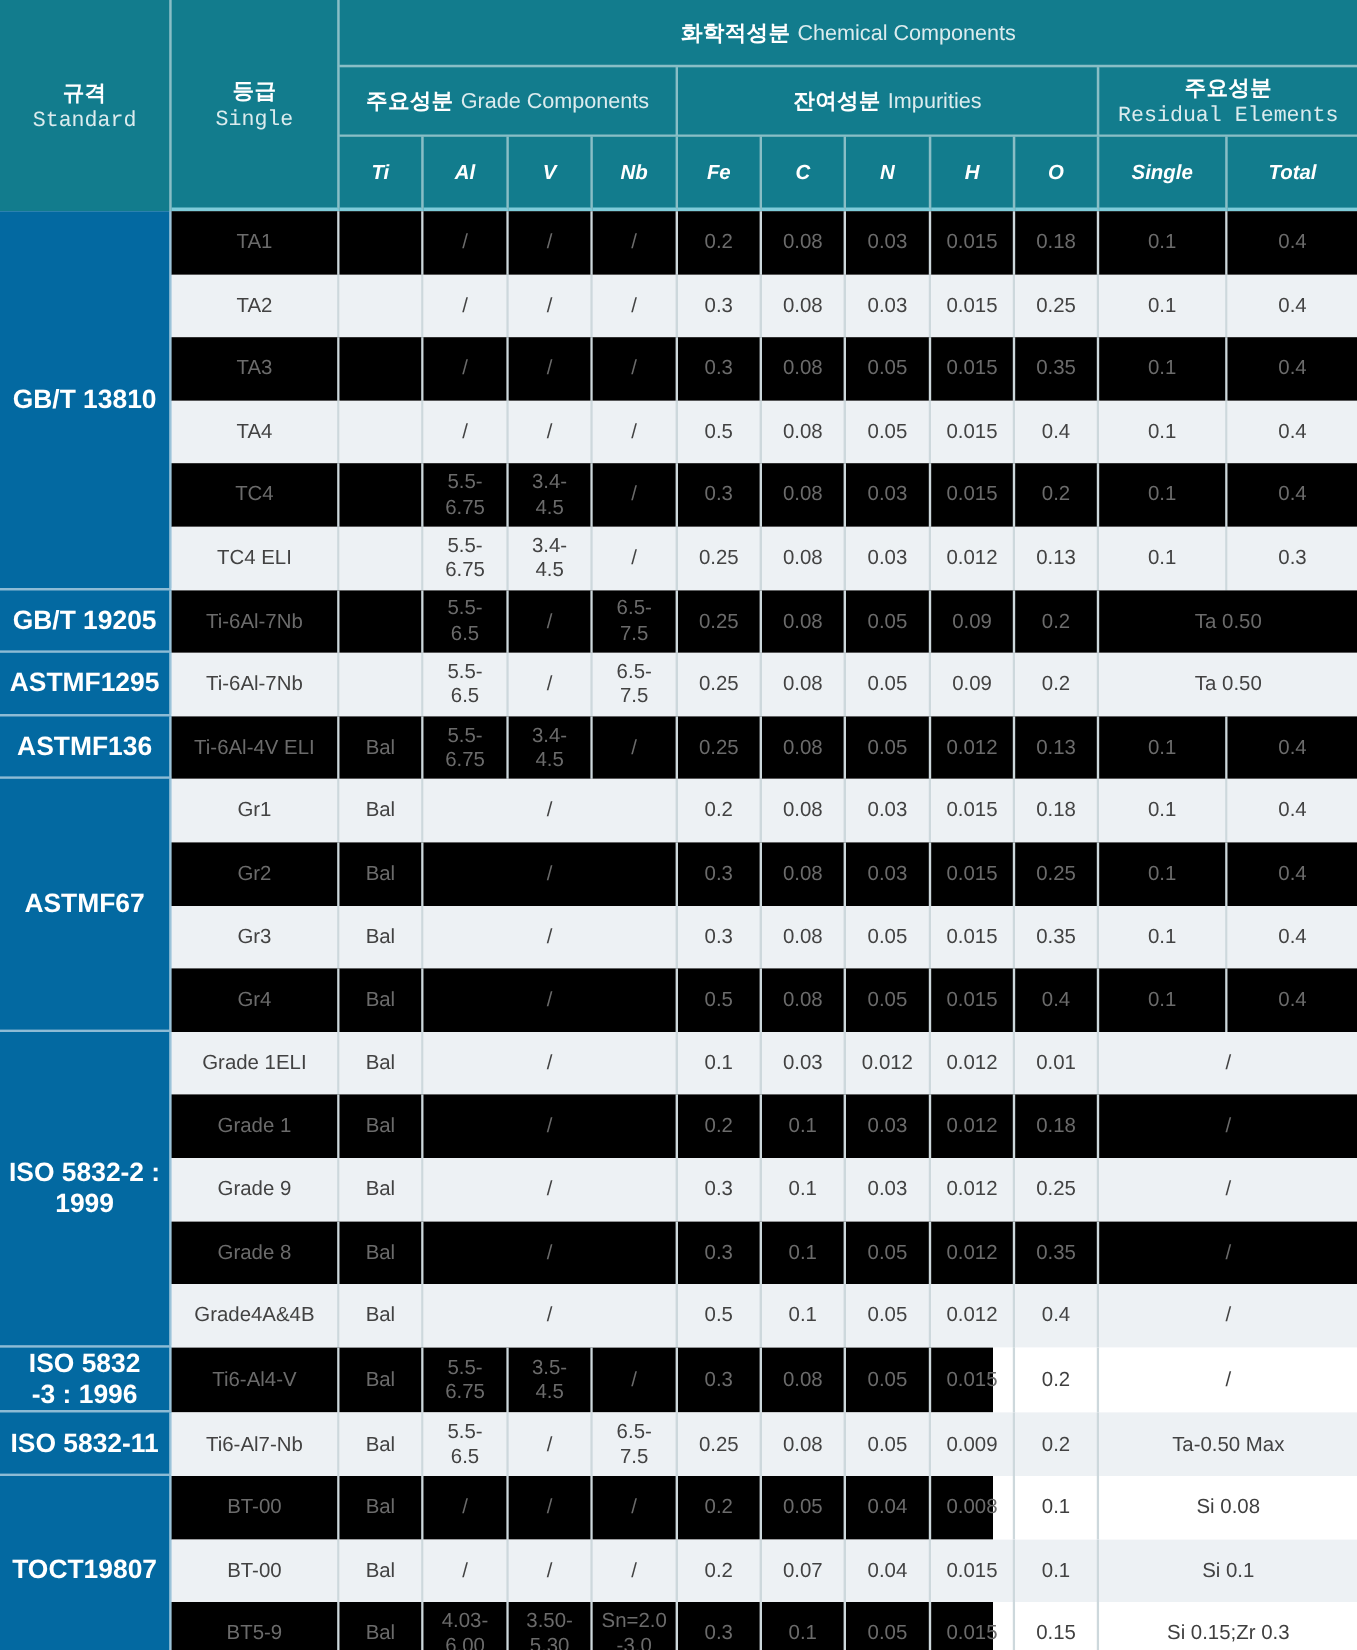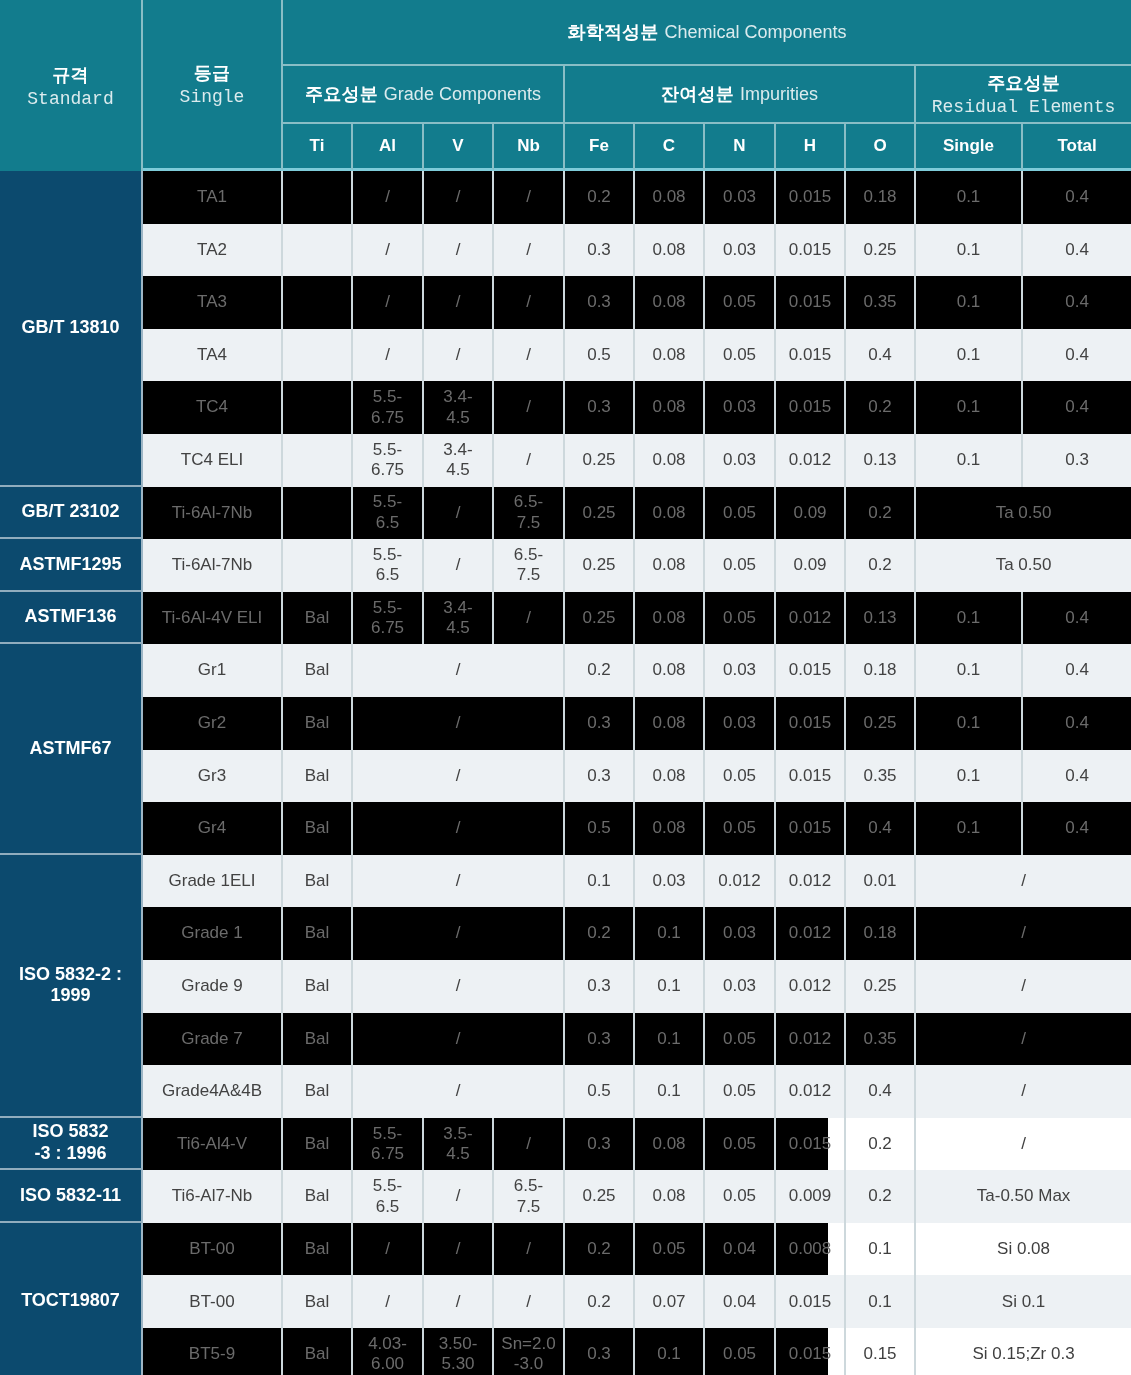--- a/index.html
+++ b/index.html
@@ -3,23 +3,23 @@
 <meta charset="utf-8">
 <style>
   * { box-sizing: border-box; margin: 0; padding: 0; }
   html,body { background:#fff; }
   body { font-family: "Liberation Sans", "DejaVu Sans", sans-serif; }
   .page { width:1131px; height:1375px; overflow:hidden; background:#fff; display:flex; flex-direction:column; }
   table { width:1131px; border-collapse:separate; border-spacing:0; table-layout:fixed; }
 
   
   thead th { background:#127c8d; color:#fff; font-weight:bold; text-align:center; vertical-align:middle; }
-  thead tr.band1 th { height:66px; }
+  thead tr.band1 th { height:56px; }
   thead tr.band2 th { height:58px; }
-  thead tr.band3 th { height:47px; }
+  thead tr.band3 th { height:62px;font-style:italic; }
   th.rb { border-right:2px solid rgba(255,255,255,.5); }
   th.bb { border-bottom:2px solid rgba(255,255,255,.5); }
   th.accent { border-bottom:3px solid #7ecbd9;margin-top:20px; }
   thead .ko { font-weight:bold; font-size:18px; letter-spacing:.2px; }
   thead .en { font-weight:normal; font-size:18px; color:rgba(255,255,255,.85); }
   thead .block { display:block; margin-top:2px;font-family:Liberation Mono, monospace; }
   thead .inline { margin-left:6px; }
   thead tr.band3 th { font-size:17px; }
   th.corner { font-size:18px; }
 
@@ -27,21 +27,21 @@
   tbody tr { height:52.6px; }
   tbody td { text-align:center; vertical-align:middle; font-size:17px; line-height:1.2;
              white-space:pre-line; border-right:2px solid #cdd8dc; }
   tbody td:last-child { border-right:none; }
   tr.dark td { background:#000; color:#6b6b6b; }
   tr.light td { background:#edf1f4; color:#424242; }
   tr.dark-partial td { background:#000; color:#6b6b6b; }
   tr.dark-partial td.hcell { background:linear-gradient(90deg,#000 76%,#fff 76%); }
   tr.dark-partial td.ocell,
   tr.dark-partial td.res { background:#fff; color:#3f3f3f; }
-  tbody td.std { background:#0c4a6e; color:#fff; font-weight:bold; font-size:18px;
+  tbody td.std { background:#0369a1; color:#fff; font-weight:bold; font-size:22px;
                  border-right:2px solid rgba(255,255,255,.6);
                  border-bottom:2px solid rgba(255,255,255,.55); }
 
   
   .bottom-bar { width:1131px; height:8px; background:#1b93a9; flex:0 0 auto; }
 </style>
 </head>
 <body>
 
 <div class="page">
@@ -185,21 +185,21 @@
           <td>/</td>
           <td>0.25</td>
           <td>0.08</td>
           <td>0.03</td>
           <td class="hcell">0.012</td>
           <td class="ocell">0.13</td>
           <td>0.1</td>
           <td>0.3</td>
         </tr>
         <tr class="dark">
-          <td rowspan="1" class="std">GB/T 23102</td>
+          <td rowspan="1" class="std">GB/T 19205</td>
           <td>Ti-6Al-7Nb</td>
           <td></td>
           <td>5.5-
 6.5</td>
           <td>/</td>
           <td>6.5-
 7.5</td>
           <td>0.25</td>
           <td>0.08</td>
           <td>0.05</td>
@@ -318,21 +318,21 @@
           <td>Bal</td>
           <td colspan="3">/</td>
           <td>0.3</td>
           <td>0.1</td>
           <td>0.03</td>
           <td class="hcell">0.012</td>
           <td class="ocell">0.25</td>
           <td class="res" colspan="2">/</td>
         </tr>
         <tr class="dark">
-          <td>Grade 7</td>
+          <td>Grade 8</td>
           <td>Bal</td>
           <td colspan="3">/</td>
           <td>0.3</td>
           <td>0.1</td>
           <td>0.05</td>
           <td class="hcell">0.012</td>
           <td class="ocell">0.35</td>
           <td class="res" colspan="2">/</td>
         </tr>
         <tr class="light">

